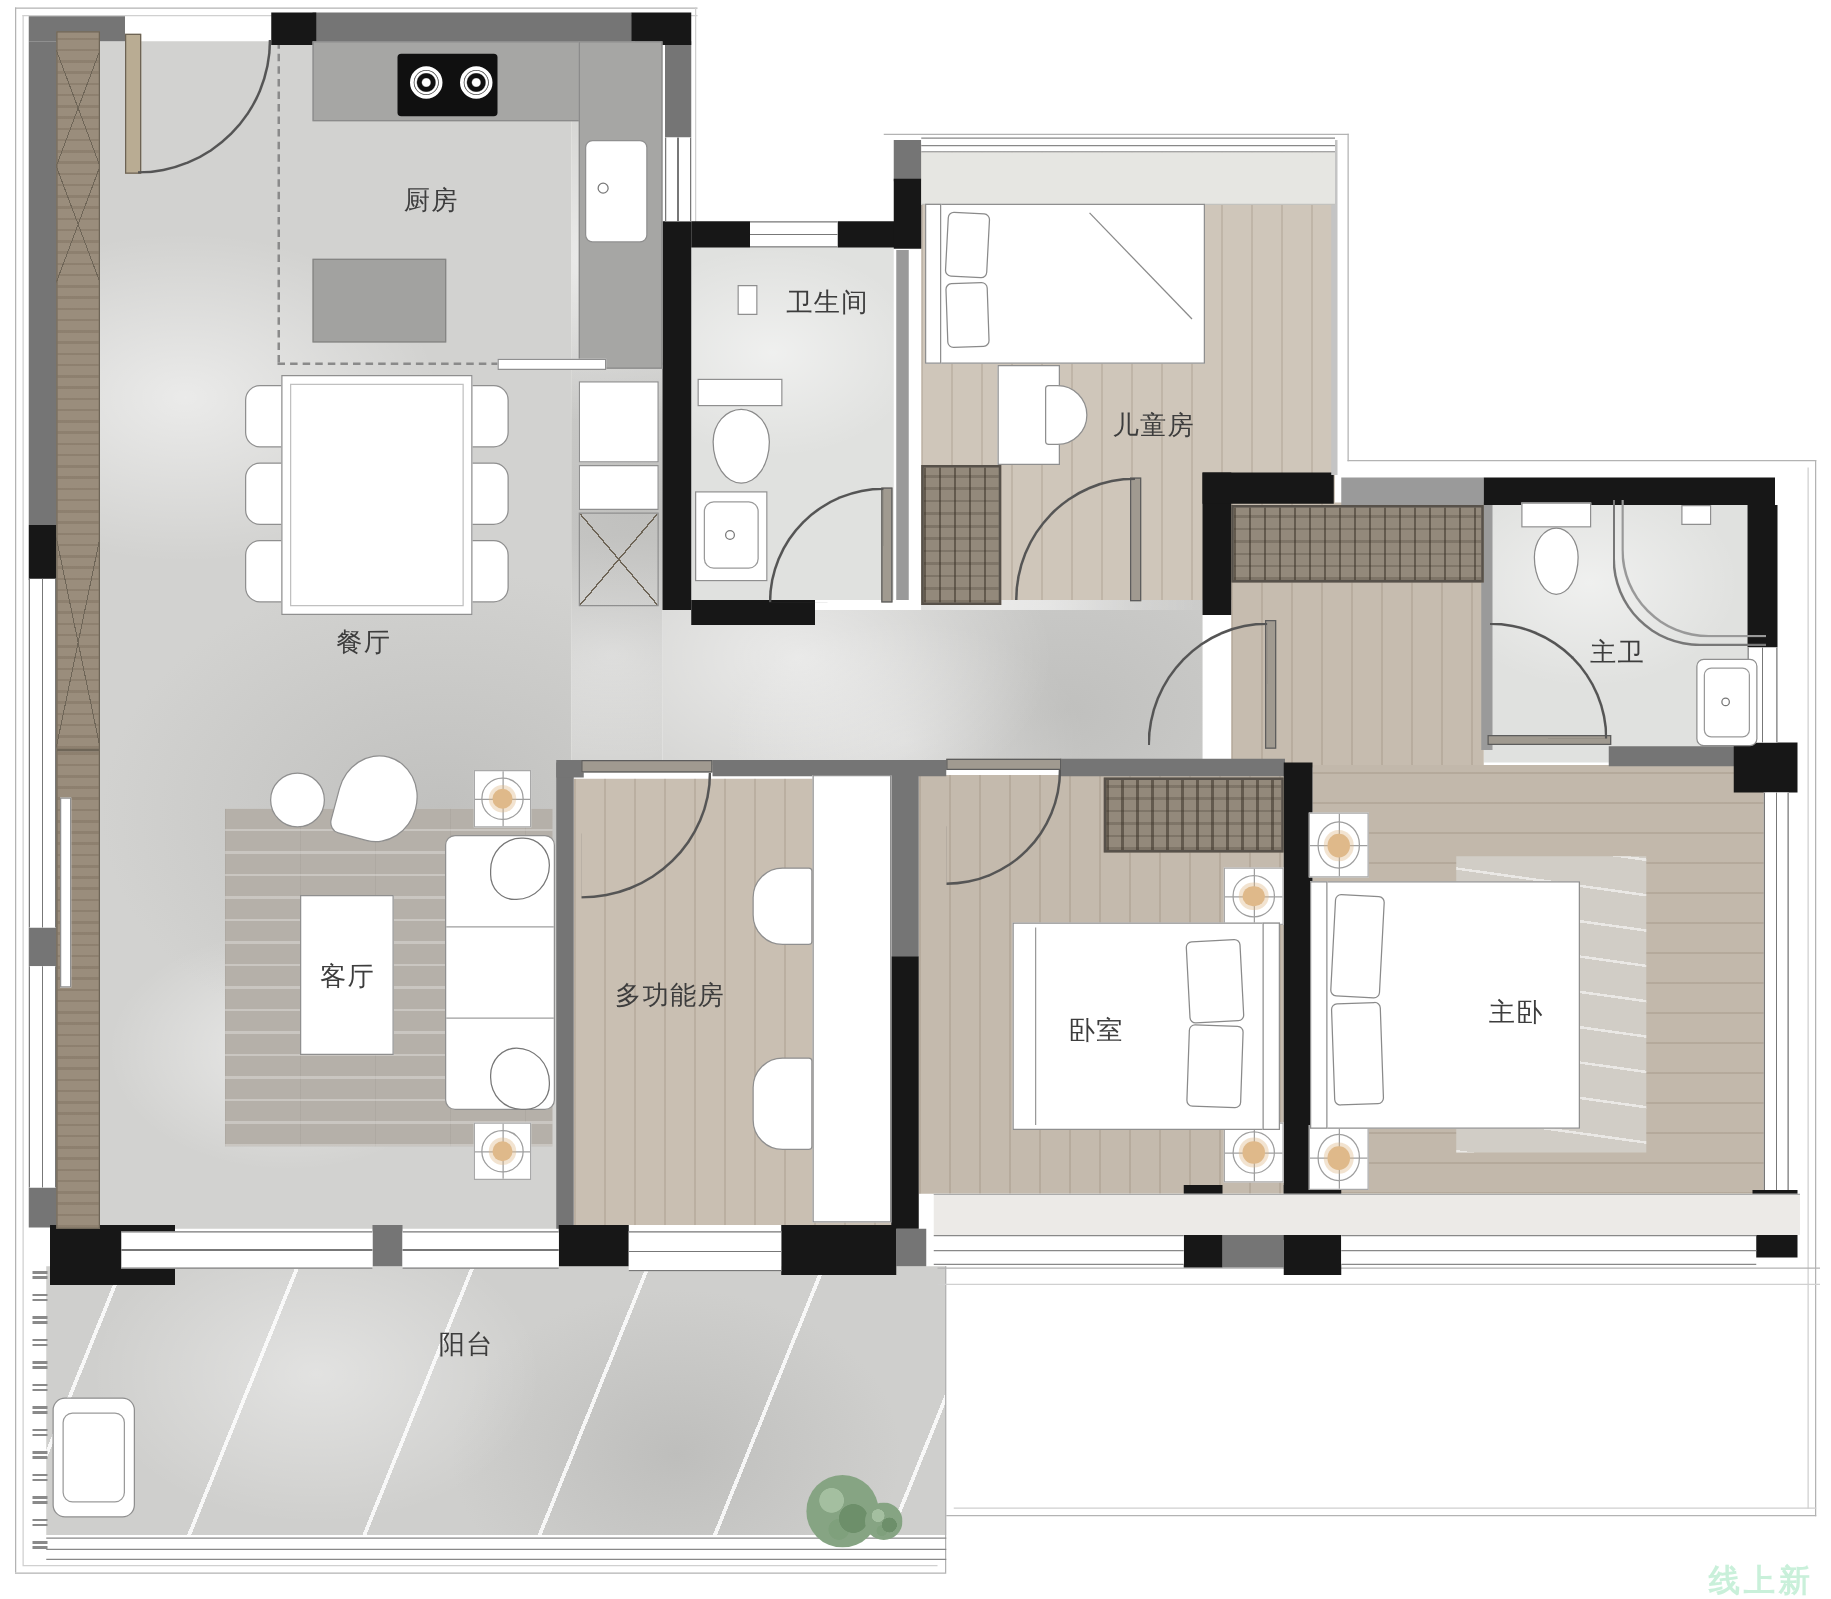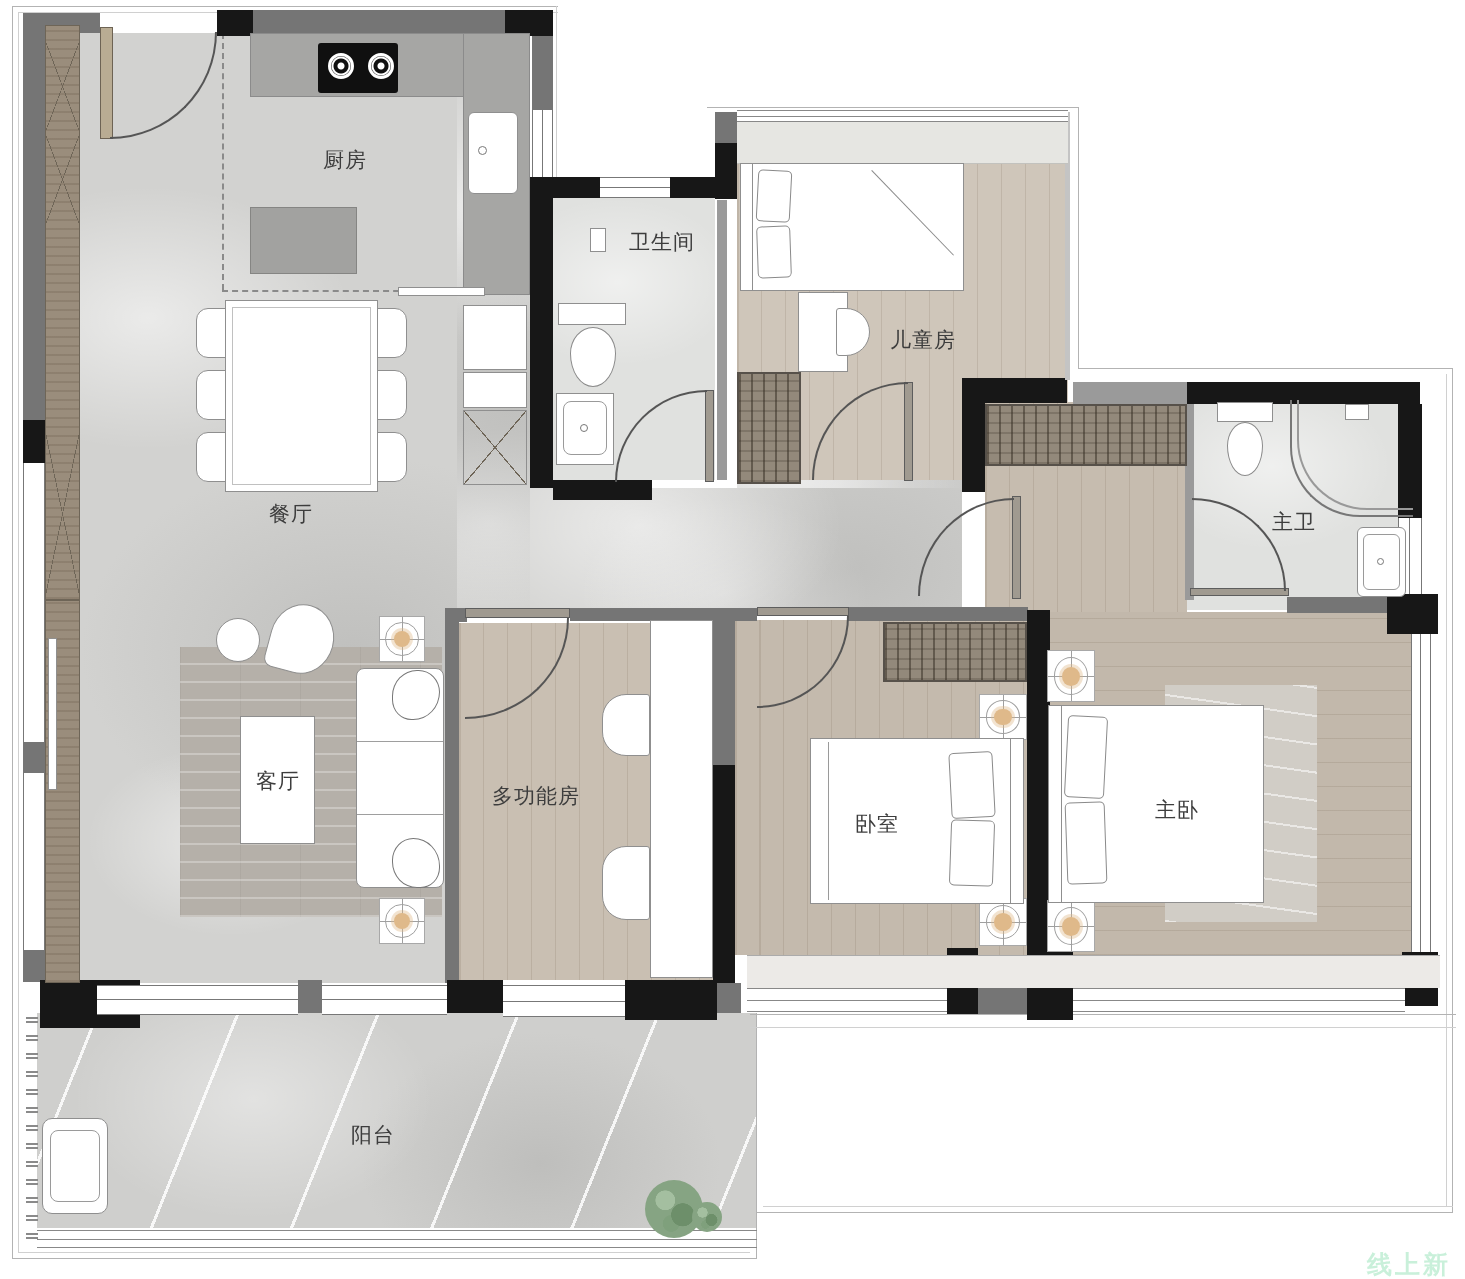--- a/index.html
+++ b/index.html
@@ -275,18 +275,18 @@
   <div class="abs plantbig" style="left:692px;top:1202px;width:30px;height:30px"></div>
 
   <div class="label" style="left:345px;top:160px">厨房</div>
   <div class="label" style="left:662px;top:242px">卫生间</div>
   <div class="label" style="left:923px;top:340px">儿童房</div>
   <div class="label" style="left:291px;top:514px">餐厅</div>
   <div class="label" style="left:1294px;top:522px">主卫</div>
   <div class="label" style="left:278px;top:781px">客厅</div>
   <div class="label" style="left:536px;top:796px">多功能房</div>
   <div class="label" style="left:877px;top:824px">卧室</div>
-  <div class="label" style="left:1177px;top:810px">主卧</div>
-  <div class="label" style="left:373px;top:1135px">阳台</div>
+  <div class="label" style="left:1213px;top:810px">主卧</div>
+  <div class="label" style="left:373px;top:1075px">阳台</div>
 
   <div class="wm" style="left:1367px;top:1248px">线上新房</div>
 
 </div>
 
 </body></html>

